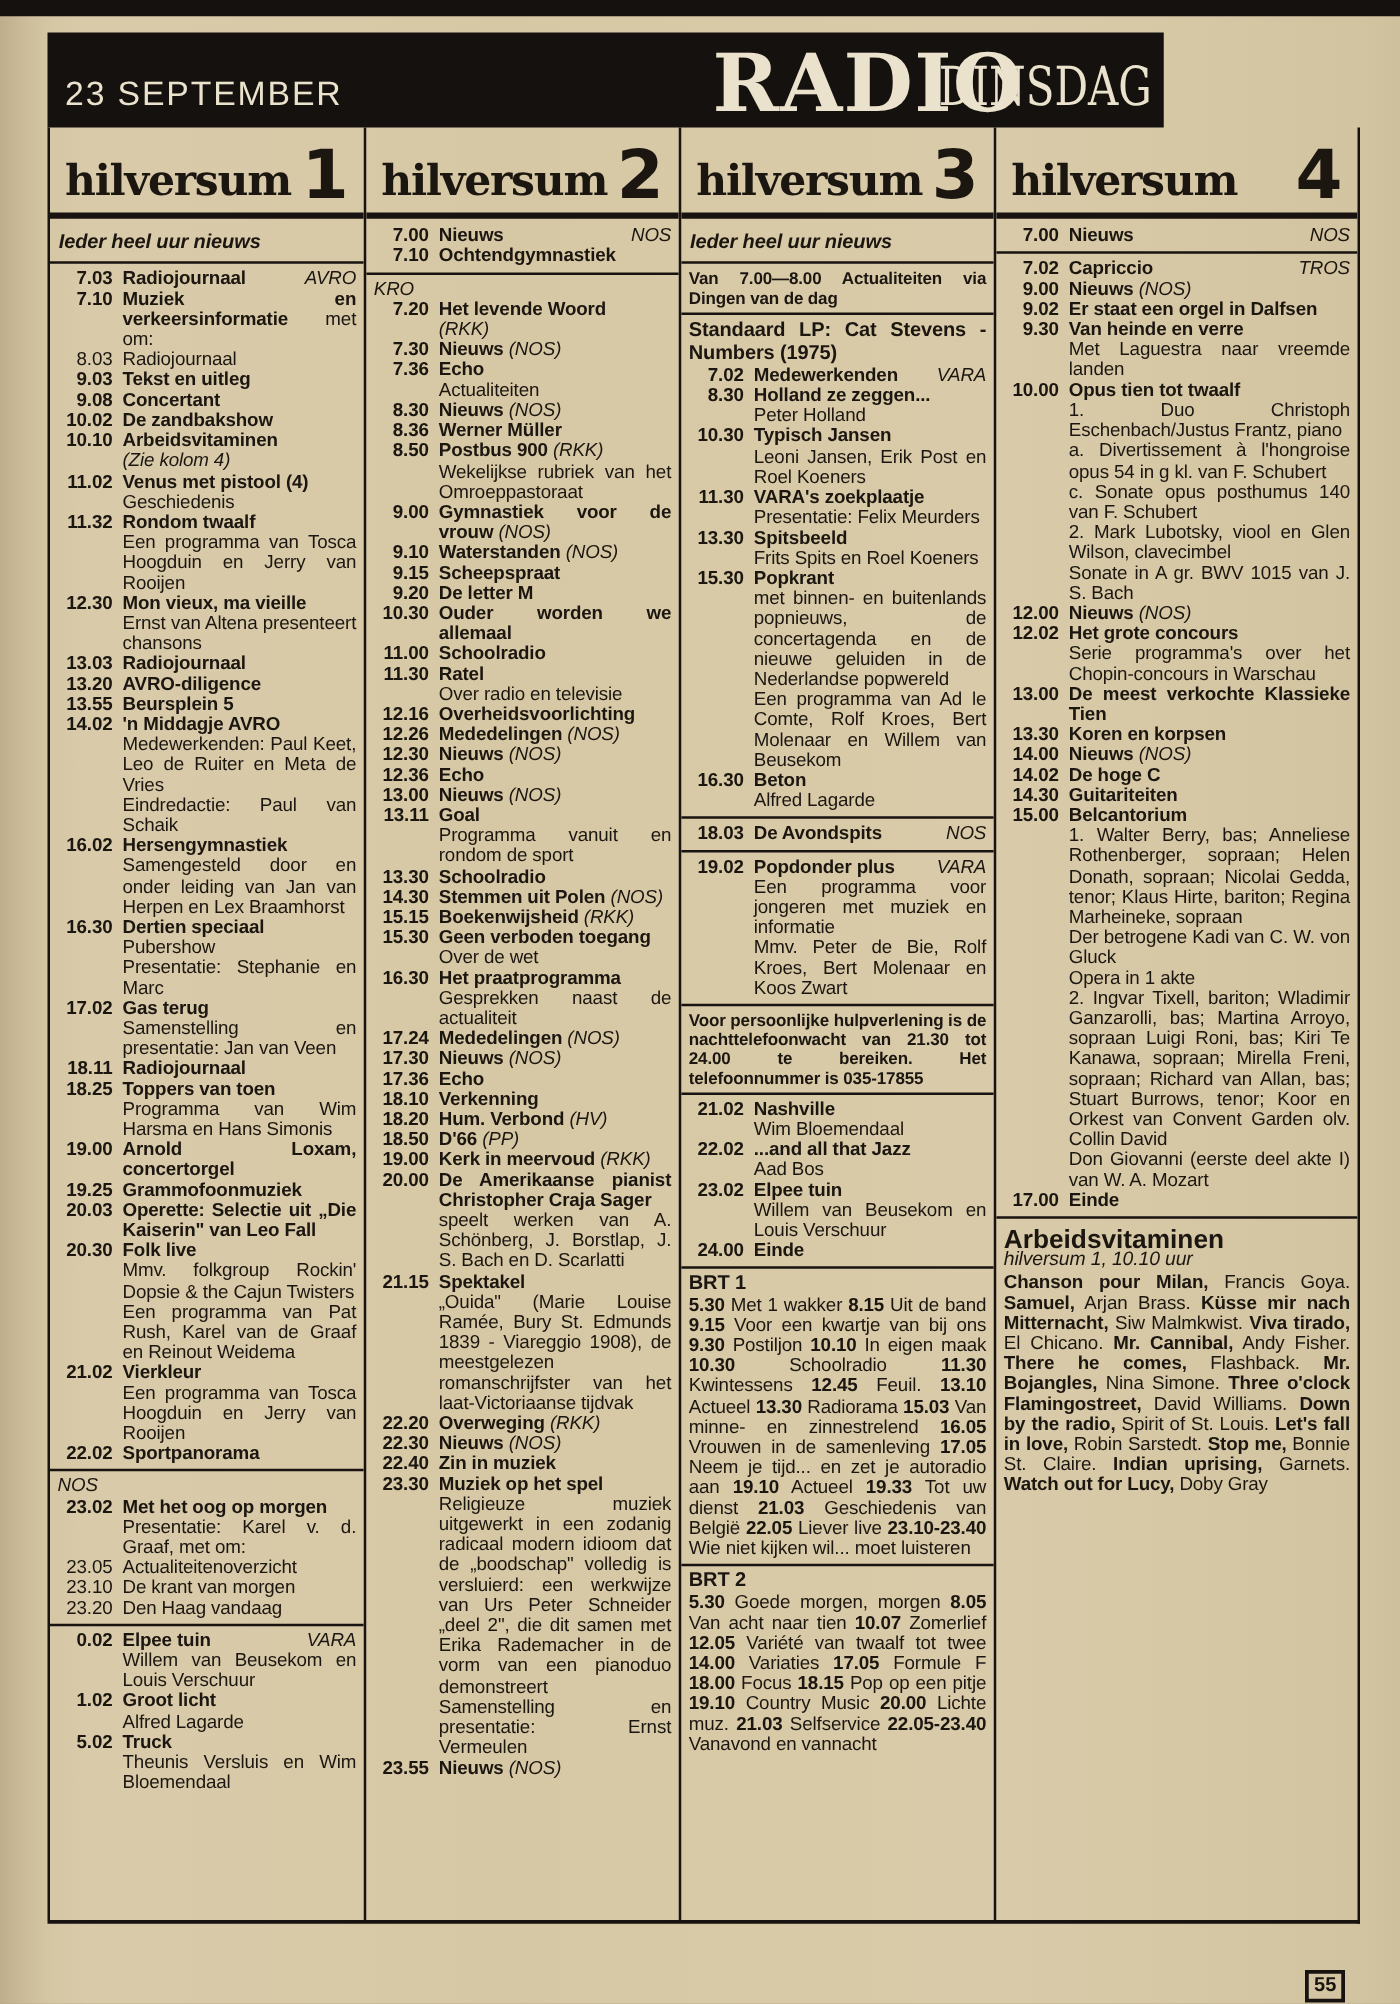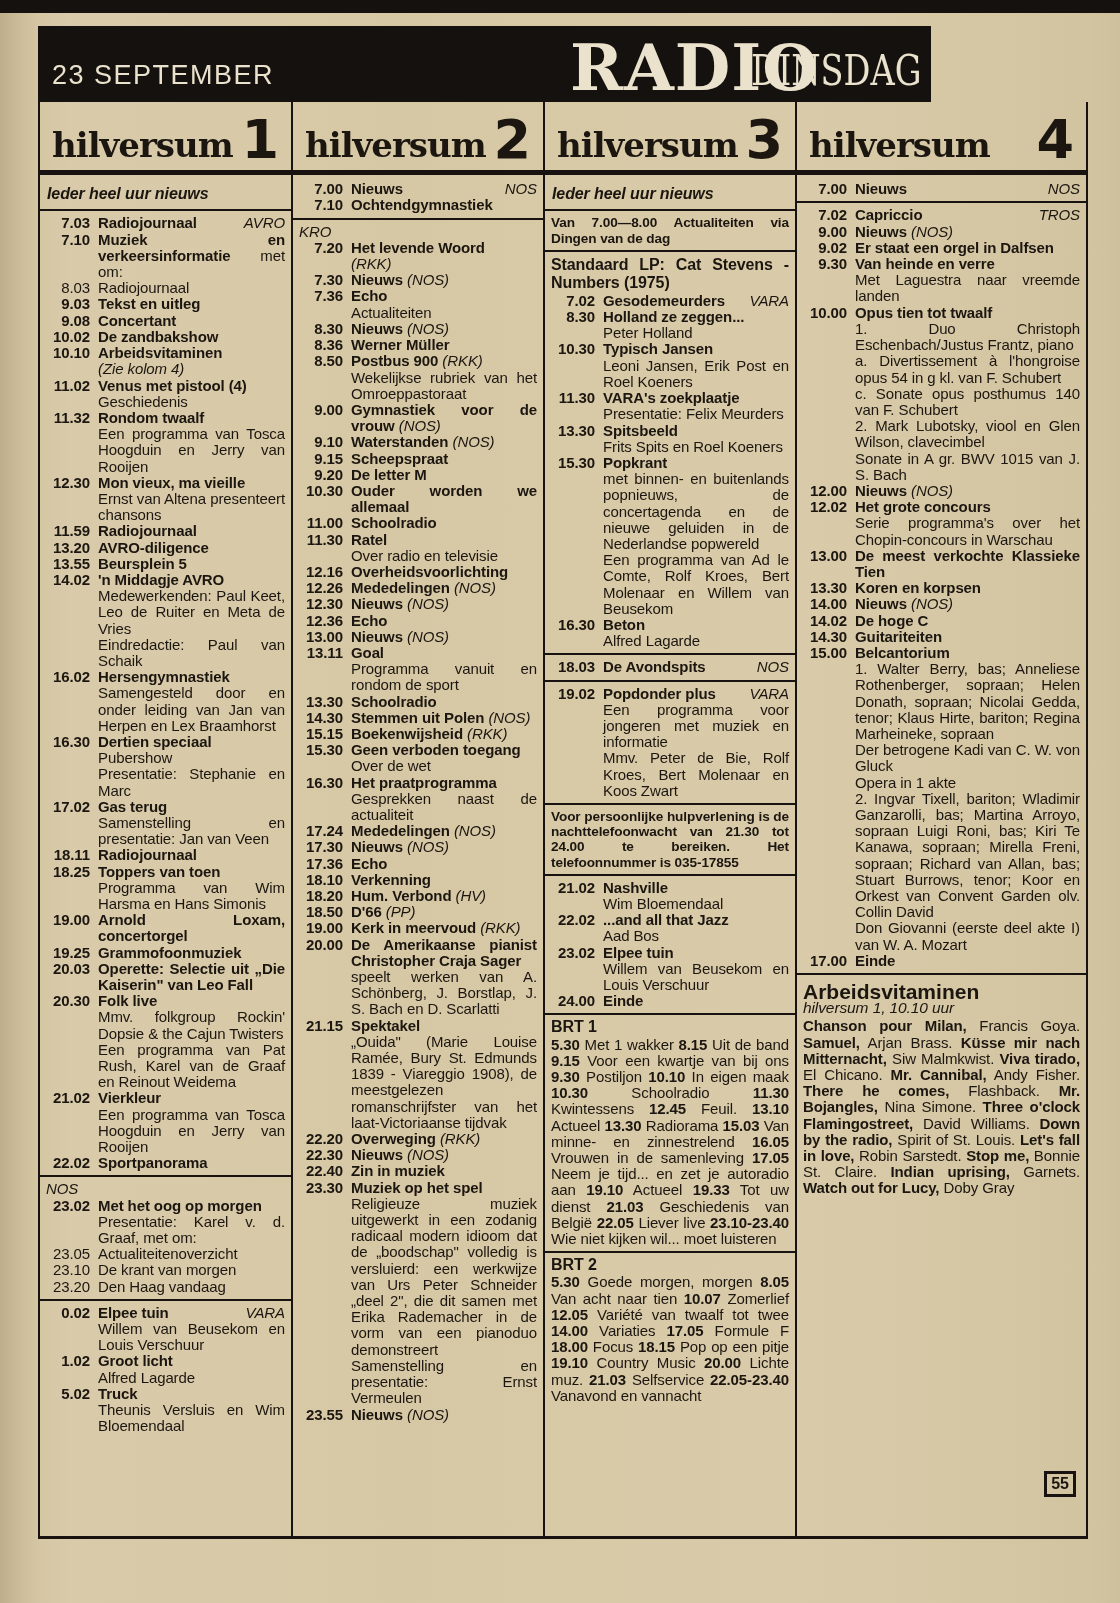--- a/index.html
+++ b/index.html
@@ -34,21 +34,21 @@
   .suf{font-weight:normal;}
   .det{text-align:justify;}
   .det.i{font-style:italic;}
   .para{text-align:justify;margin:1px 0;}
   .para .b{font-weight:bold;}
   .para.sm{font-size:13.6px;line-height:15.2px;}
   .para.lg{font-size:16px;line-height:18px;}
   .brt-heading{font-weight:bold;font-size:16px;margin-top:1px;}
   .ftitle{font-weight:bold;font-size:21px;padding-top:5px;letter-spacing:0;}
   .fsub{font-style:italic;font-size:15.5px;margin-bottom:2px;}
-  .pageno{position:absolute;right:44px;top:1471px;border:3px solid #181310;padding:0 4px;font-weight:bold;font-size:16px;line-height:20px;background:transparent;}
+  .pageno{position:absolute;right:44px;top:1576px;border:3px solid #181310;padding:0 4px;font-weight:bold;font-size:16px;line-height:20px;background:transparent;}
 </style>
 </head>
 <body>
 
 <div class="page">
   <div class="topstrip"></div>
 
   <div class="header-bar">
     <span class="hdr-date">23 SEPTEMBER</span>
     <span class="hdr-brand">RADIO</span>
@@ -123,21 +123,21 @@
             </div>
           </div>
           <div class="prog">
             <div class="time">12.30</div>
             <div class="pbody">
               <div class="tline"><span class="ptitle">Mon vieux, ma vieille</span></div>
               <div class="det">Ernst van Altena presenteert chansons</div>
             </div>
           </div>
           <div class="prog">
-            <div class="time">11.59</div>
+            <div class="time">13.03</div>
             <div class="pbody">
               <div class="tline"><span class="ptitle">Radiojournaal</span></div>
             </div>
           </div>
           <div class="prog">
             <div class="time">13.20</div>
             <div class="pbody">
               <div class="tline"><span class="ptitle">AVRO-diligence</span></div>
             </div>
           </div>
@@ -550,21 +550,21 @@
       <div class="col-head-rule"></div>
       <div class="col-body">
           <div class="note">Ieder heel uur nieuws</div>
           <div class="rule"></div>
           <div class="para sm"><span class="b">Van 7.00—8.00 Actualiteiten via Dingen van de dag</span></div>
           <div class="rule"></div>
           <div class="para lg"><span class="b">Standaard LP: Cat Stevens - Numbers (1975)</span></div>
           <div class="prog">
             <div class="time">7.02</div>
             <div class="pbody">
-              <div class="tline"><span class="net">VARA</span><span class="ptitle">Gesodemeurders</span></div>
+              <div class="tline"><span class="net">VARA</span><span class="ptitle">Medewerkenden</span></div>
             </div>
           </div>
           <div class="prog">
             <div class="time">8.30</div>
             <div class="pbody">
               <div class="tline"><span class="ptitle">Holland ze zeggen...</span></div>
               <div class="det">Peter Holland</div>
             </div>
           </div>
           <div class="prog">

